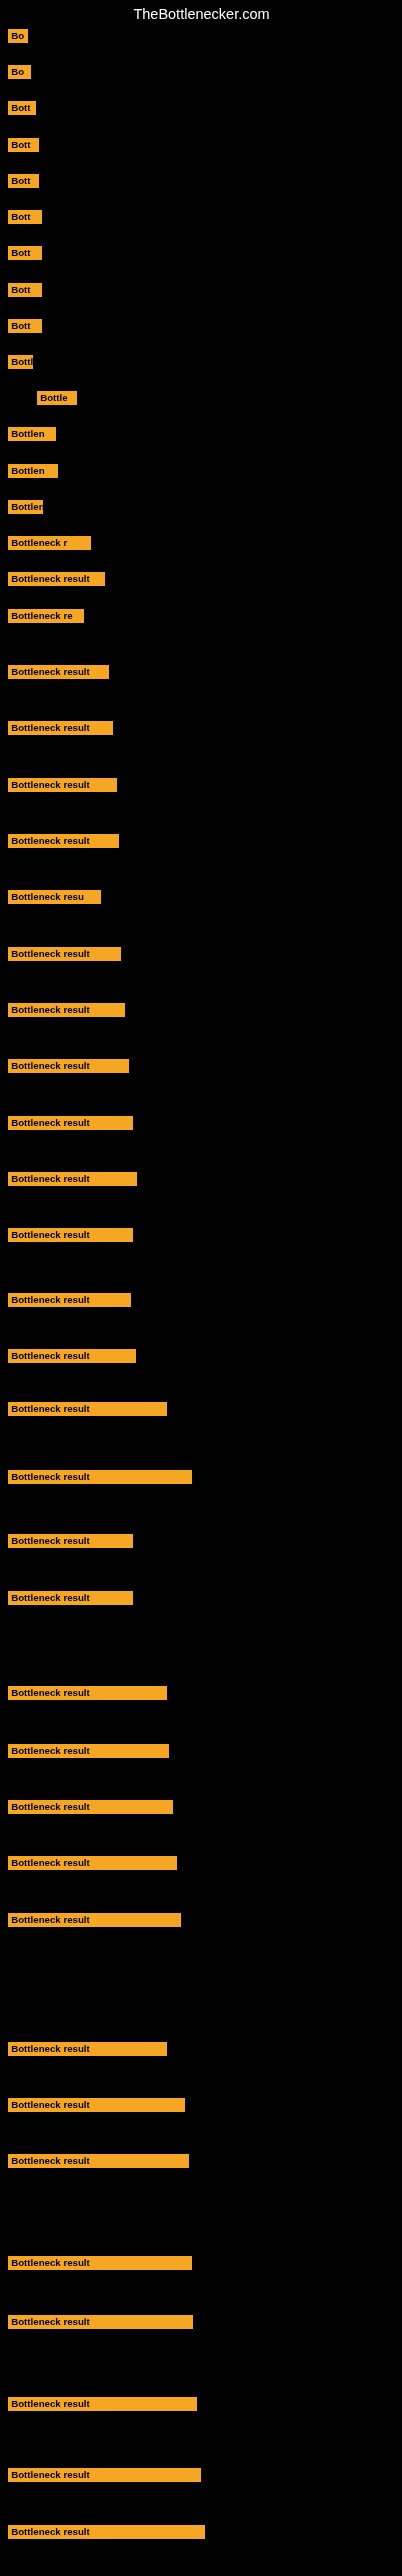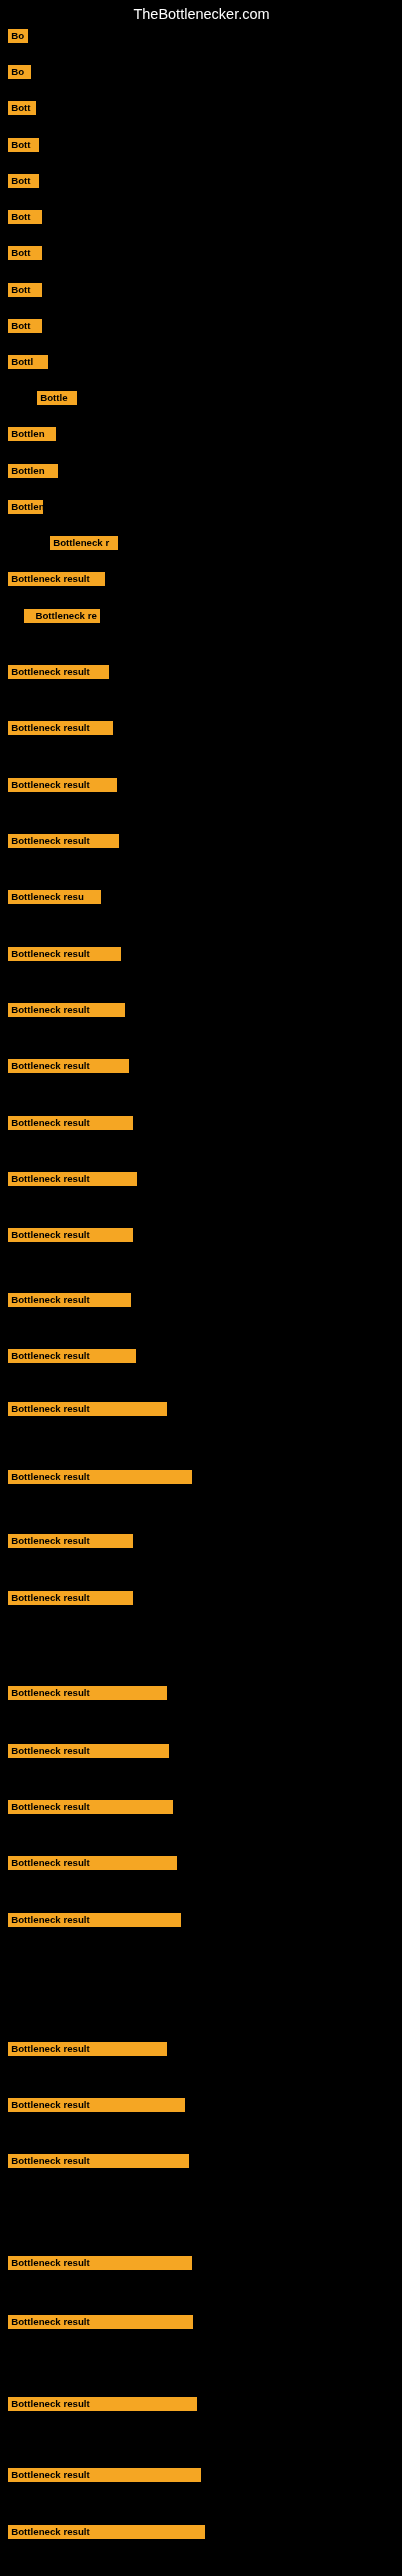--- a/index.html
+++ b/index.html
@@ -42,28 +42,28 @@
 <div id="bars-container" style="position: relative; width: 403px; height: 2552px;">
 <div style="position: absolute; top: 0px; left: 8px;"><span class="bar-label" style="width: 20px; display: inline-block; overflow: hidden;">Bo</span></div>
     <div style="position: absolute; top: 36px; left: 8px;"><span class="bar-label" style="width: 22.5px; display: inline-block; overflow: hidden;">Bo</span></div>
     <div style="position: absolute; top: 72px; left: 8px;"><span class="bar-label" style="width: 28px; display: inline-block; overflow: hidden;">Bott</span></div>
     <div style="position: absolute; top: 109px; left: 8px;"><span class="bar-label" style="width: 31px; display: inline-block; overflow: hidden;">Bott</span></div>
     <div style="position: absolute; top: 145px; left: 8px;"><span class="bar-label" style="width: 31px; display: inline-block; overflow: hidden;">Bott</span></div>
     <div style="position: absolute; top: 181px; left: 8px;"><span class="bar-label" style="width: 34px; display: inline-block; overflow: hidden;">Bott</span></div>
     <div style="position: absolute; top: 217px; left: 8px;"><span class="bar-label" style="width: 34px; display: inline-block; overflow: hidden;">Bott</span></div>
     <div style="position: absolute; top: 254px; left: 8px;"><span class="bar-label" style="width: 34px; display: inline-block; overflow: hidden;">Bott</span></div>
     <div style="position: absolute; top: 290px; left: 8px;"><span class="bar-label" style="width: 34px; display: inline-block; overflow: hidden;">Bott</span></div>
-    <div style="position: absolute; top: 326px; left: 8px;"><span class="bar-label" style="width: 40px; display: inline-block; overflow: hidden;">Bottl</span></div>
+    <div style="position: absolute; top: 326px; left: 8px;"><span class="bar-label" style="width: 25px; display: inline-block; overflow: hidden;">Bottl</span></div>
     <div style="position: absolute; top: 362px; left: 8px; padding-left: 29px;"><span class="bar-label" style="width: 40px; display: inline-block; overflow: hidden;">Bottle</span></div>
     <div style="position: absolute; top: 398px; left: 8px;"><span class="bar-label" style="width: 48px; display: inline-block; overflow: hidden;">Bottlen</span></div>
     <div style="position: absolute; top: 435px; left: 8px;"><span class="bar-label" style="width: 50px; display: inline-block; overflow: hidden;">Bottlen</span></div>
     <div style="position: absolute; top: 471px; left: 8px;"><span class="bar-label" style="width: 35px; display: inline-block; overflow: hidden;">Bottlene</span></div>
-    <div style="position: absolute; top: 507px; left: 8px;"><span class="bar-label" style="width: 68px; display: inline-block; overflow: hidden; margin-left: 42px;">Bottleneck r</span></div>
+    <div style="position: absolute; top: 507px; left: 8px;"><span class="bar-label" style="width: 83px; display: inline-block; overflow: hidden;">Bottleneck r</span></div>
     <div style="position: absolute; top: 543px; left: 8px;"><span class="bar-label" style="width: 97px; display: inline-block; overflow: hidden;">Bottleneck result</span></div>
-    <div style="position: absolute; top: 580px; left: 24px; text-align: right;"><span class="bar-label" style="width: 76px; display: inline-block; overflow: hidden;">Bottleneck re</span></div>
+    <div style="position: absolute; top: 580px; left: 8px;"><span class="bar-label" style="width: 76px; display: inline-block; overflow: hidden;">Bottleneck re</span></div>
     <div style="position: absolute; top: 636px; left: 8px;"><span class="bar-label" style="width: 101px; display: inline-block; overflow: hidden;">Bottleneck result</span></div>
     <div style="position: absolute; top: 692px; left: 8px;"><span class="bar-label" style="width: 105px; display: inline-block; overflow: hidden;">Bottleneck result</span></div>
     <div style="position: absolute; top: 749px; left: 8px;"><span class="bar-label" style="width: 109px; display: inline-block; overflow: hidden;">Bottleneck result</span></div>
     <div style="position: absolute; top: 805px; left: 8px;"><span class="bar-label" style="width: 111px; display: inline-block; overflow: hidden;">Bottleneck result</span></div>
     <div style="position: absolute; top: 861px; left: 8px;"><span class="bar-label" style="width: 93px; display: inline-block; overflow: hidden;">Bottleneck resu</span></div>
     <div style="position: absolute; top: 918px; left: 8px;"><span class="bar-label" style="width: 113px; display: inline-block; overflow: hidden;">Bottleneck result</span></div>
     <div style="position: absolute; top: 974px; left: 8px;"><span class="bar-label" style="width: 117px; display: inline-block; overflow: hidden;">Bottleneck result</span></div>
     <div style="position: absolute; top: 1030px; left: 8px;"><span class="bar-label" style="width: 121px; display: inline-block; overflow: hidden;">Bottleneck result</span></div>
     <div style="position: absolute; top: 1087px; left: 8px;"><span class="bar-label" style="width: 125px; display: inline-block; overflow: hidden;">Bottleneck result</span></div>
     <div style="position: absolute; top: 1143px; left: 8px;"><span class="bar-label" style="width: 129px; display: inline-block; overflow: hidden;">Bottleneck result</span></div>

